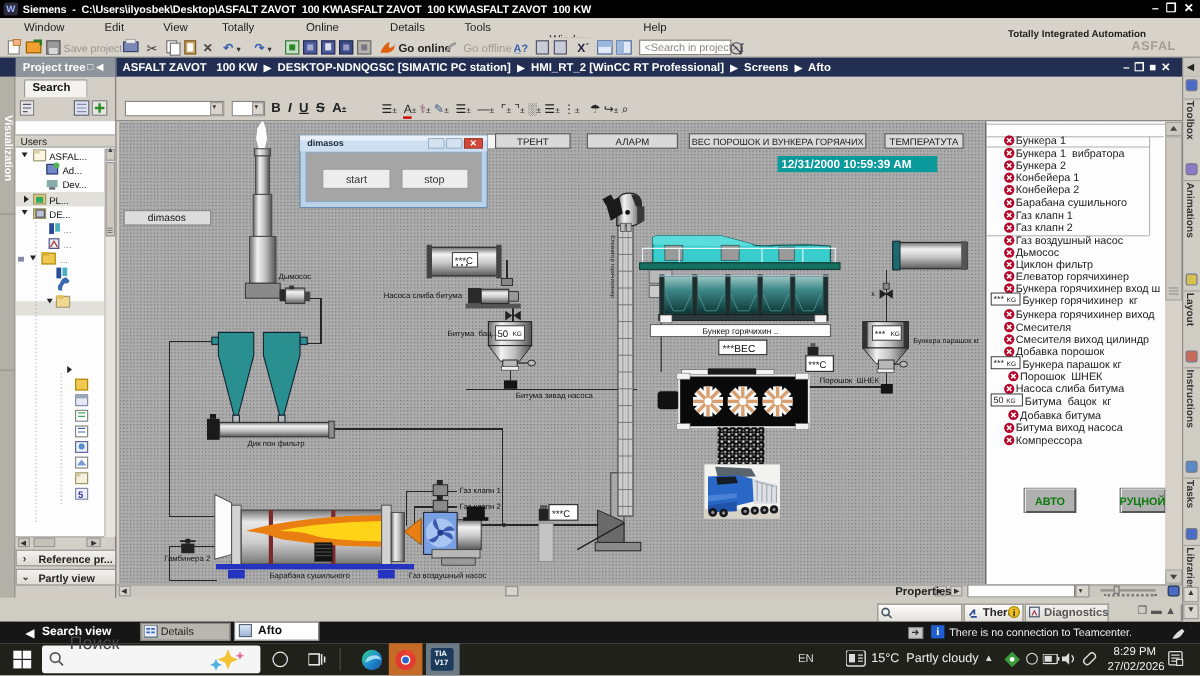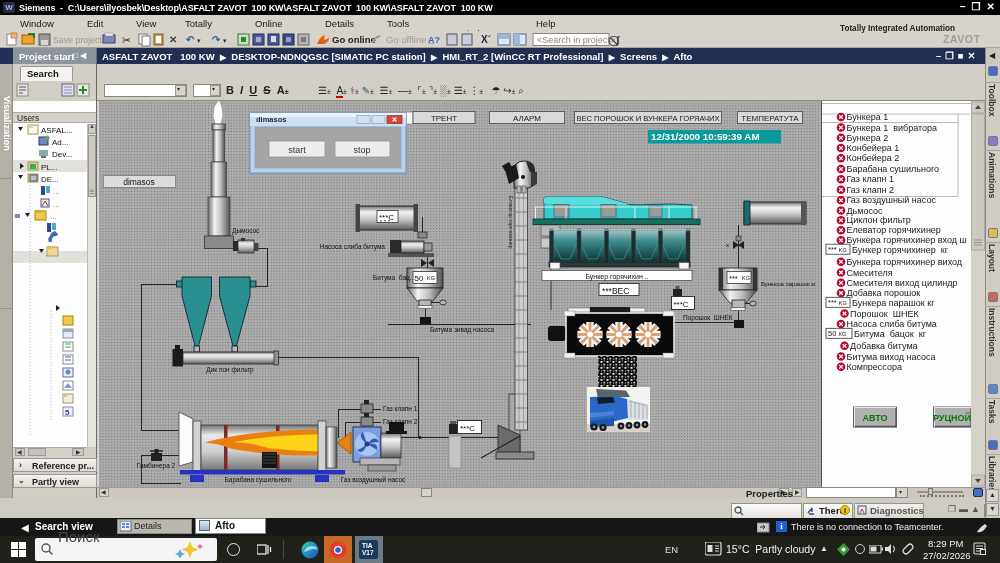--- a/index.html
+++ b/index.html
@@ -70,25 +70,25 @@
         <rect x="498" y="3" width="12" height="5" fill="#9ab8dc"></rect>
     <rect x="514" y="3" width="12" height="11" fill="#dfe8f4" stroke="#4a6a9a"></rect>
         <rect x="514" y="3" width="6" height="11" fill="#9ab8dc"></rect>
     <rect x="533" y="2.5" width="76" height="12" fill="#fff" stroke="#8a867e"></rect>
     <text x="537" y="11.5" font-size="9" fill="#8a867e">&lt;Search in project&gt;</text>
     <text x="616" y="12.5" font-size="10" font-weight="bold" fill="#445">⃠ʄ</text>
   </g>
 </svg>
 
 <div class="tx" style="left:840px;top:24px;font-size:8.2px;font-weight:bold;color:#222">Totally Integrated Automation</div>
-<div class="tx" style="left:943px;top:32.5px;font-size:10.5px;font-weight:bold;color:#a29e96;letter-spacing:0.5px">ZAVOT</div>
+<div class="tx" style="left:943px;top:32.5px;font-size:10.5px;font-weight:bold;color:#a29e96;letter-spacing:0.5px">ASFAL</div>
 
 <div class="abs" style="left:0;top:48px;width:1000px;height:16px;background:#232f52"></div>
 <div class="abs" style="left:13px;top:48px;width:84px;height:16px;background:#8e949c;border-right:1px solid #6a7077"></div>
-<div class="tx" style="left:19px;top:50.5px;font-size:9.5px;font-weight:bold;color:#fff">Project start</div>
+<div class="tx" style="left:19px;top:50.5px;font-size:9.5px;font-weight:bold;color:#fff">Project tree</div>
 <div class="tx" style="left:73px;top:51px;font-size:8px;color:#fff">□ ◀</div>
 <div class="tx" style="left:102px;top:51px;font-size:9.5px;font-weight:bold;color:#fff">ASFALT ZAVOT&nbsp;&nbsp;&nbsp;100 KW&nbsp; <span style="font-size:8px">▶</span>&nbsp; DESKTOP-NDNQGSC [SIMATIC PC station]&nbsp; <span style="font-size:8px">▶</span>&nbsp; HMI_RT_2 [WinCC RT Professional]&nbsp; <span style="font-size:8px">▶</span>&nbsp; Screens&nbsp; <span style="font-size:8px">▶</span>&nbsp; Afto</div>
 <div class="tx" style="left:936px;top:50px;color:#fff;font-size:9.5px;font-weight:bold;letter-spacing:4px">–❐■✕</div>
 <div class="abs" style="left:985px;top:48px;width:15px;height:16px;background:#cbc7bf;border-left:1px solid #888"></div>
 <div class="tx" style="left:989px;top:51px;font-size:8px;color:#222">◀</div>
 
 <div class="abs" style="left:0;top:64px;width:13px;height:454px;background:#b3b0a8;border-right:1px solid #8d8a83"></div>
 <div class="tx" style="left:2px;top:96px;height:80px;writing-mode:vertical-rl;font-size:9px;font-weight:bold;color:#fff">Visualization</div>
 <div class="abs" style="left:0;top:178px;width:13px;height:1px;background:#989589"></div>
 <div class="abs" style="left:0;top:308px;width:13px;height:1px;background:#989589"></div>

